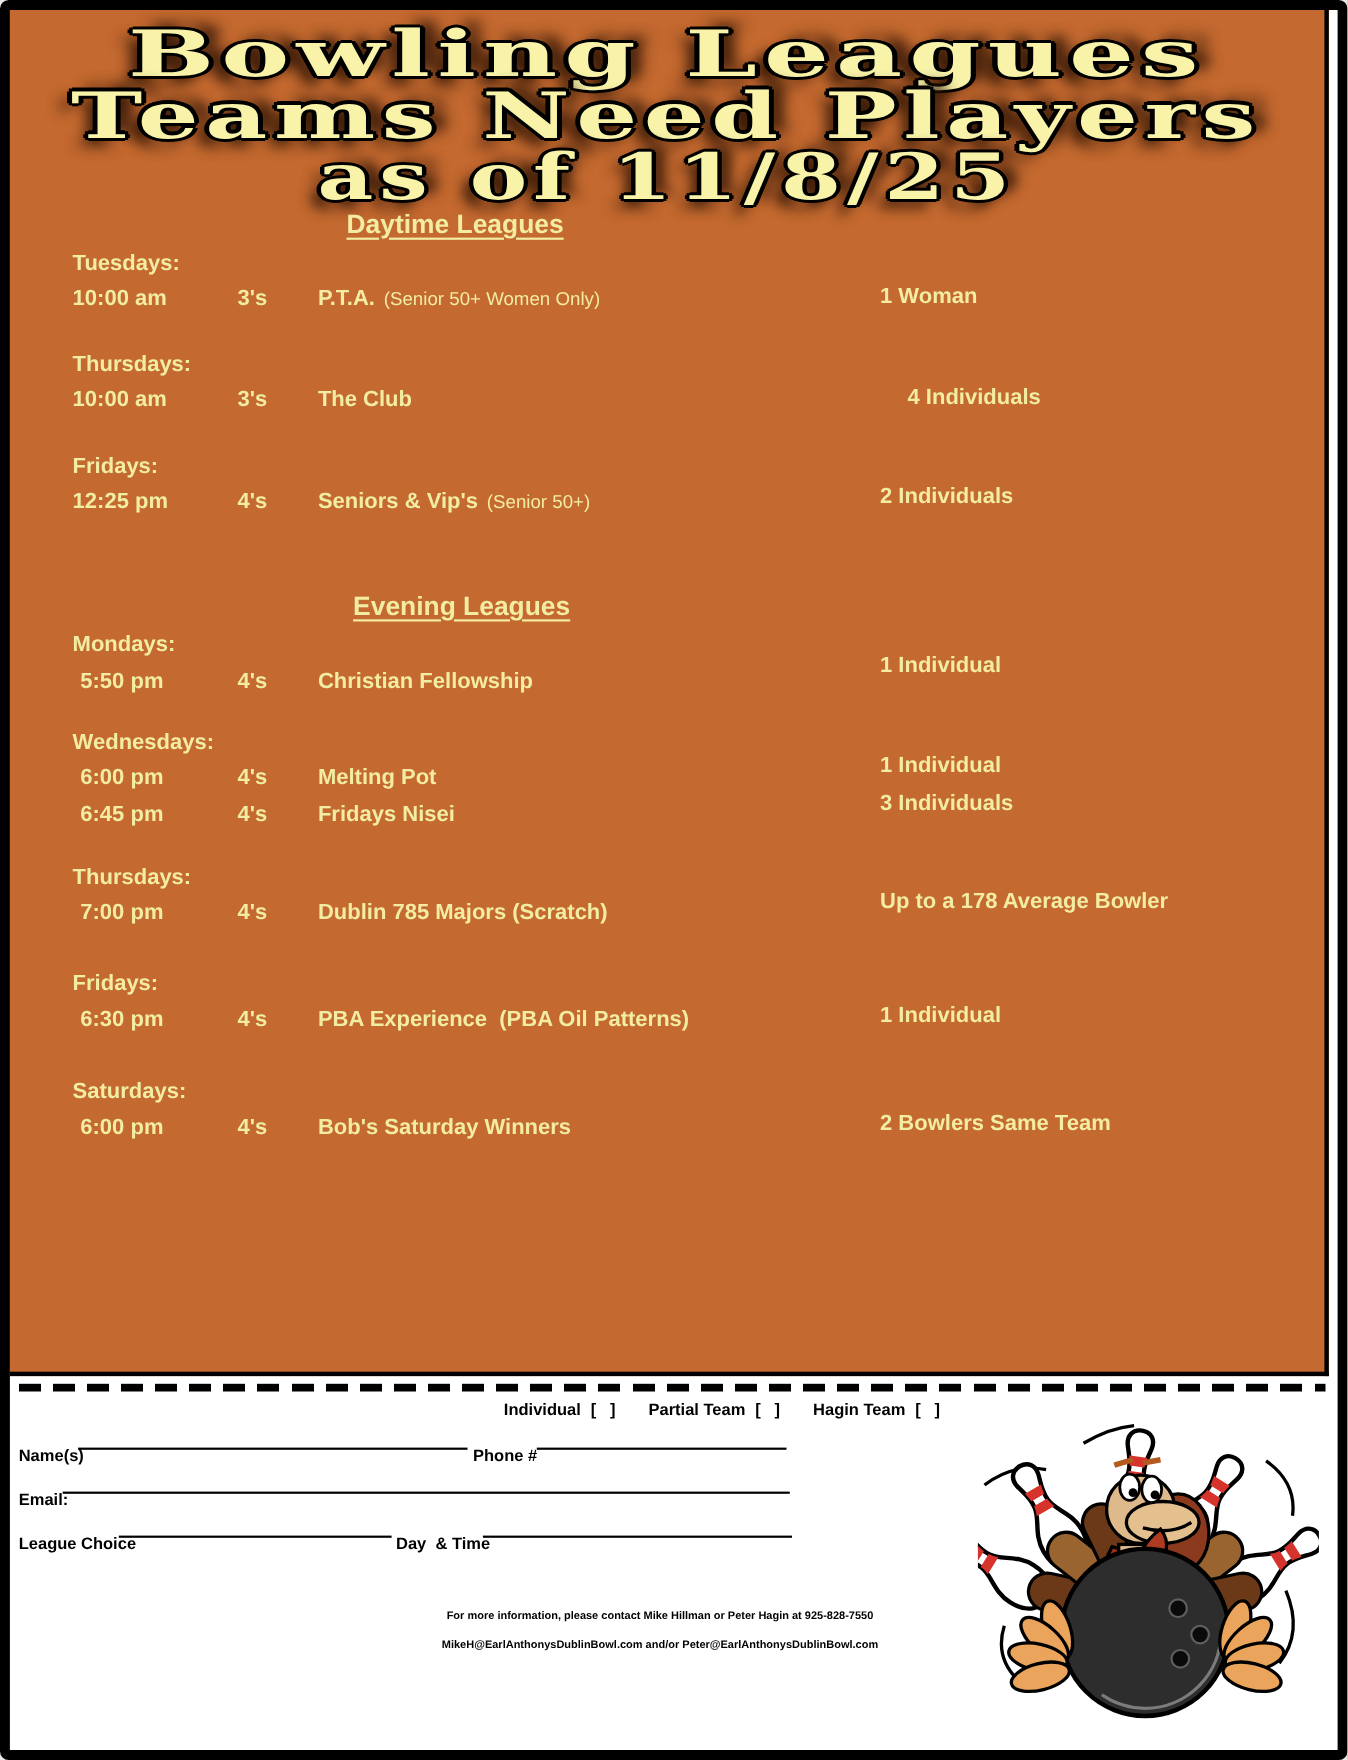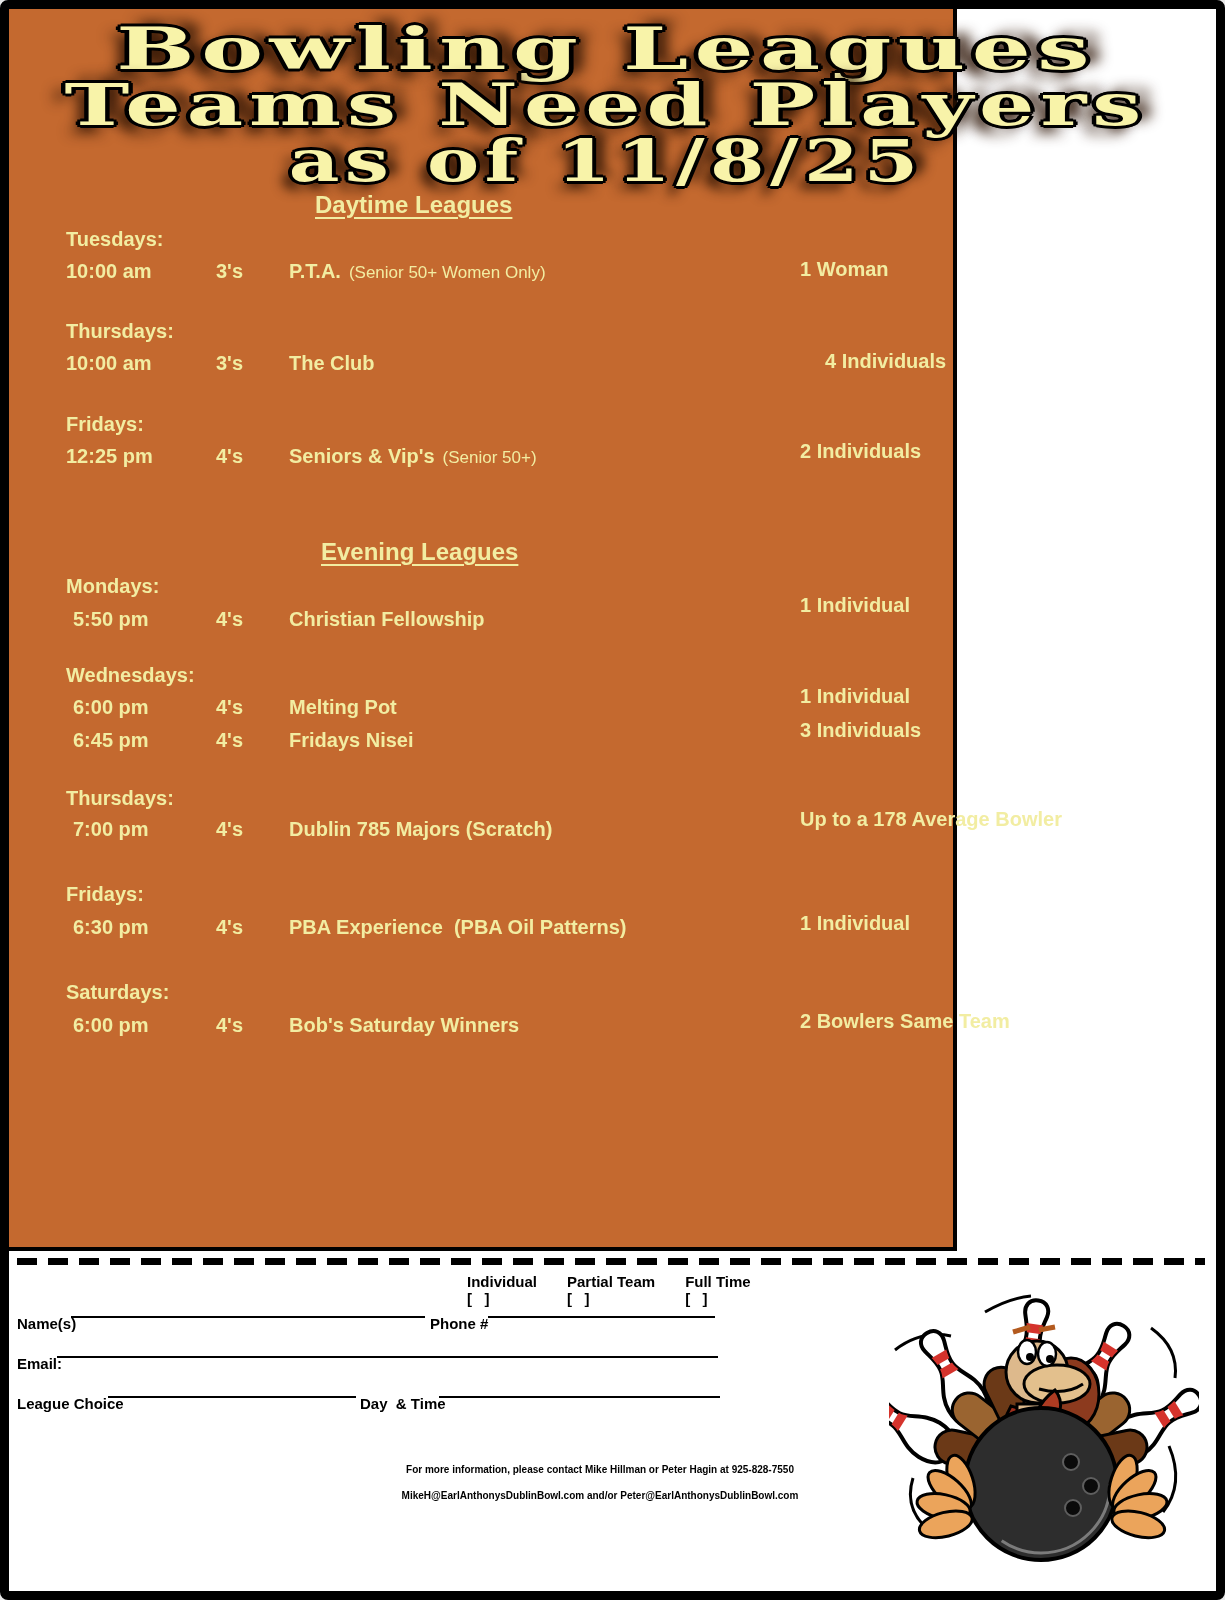--- a/index.html
+++ b/index.html
@@ -8,21 +8,21 @@
     position:relative;
     width:1225px; height:1600px;
     background:#fff;
     border:9px solid #000;
     border-radius:8px;
     overflow:hidden;
     font-family:"Liberation Sans", sans-serif;
   }
   .panel {
     position:absolute; left:0; top:0;
-    width:948px; height:1242px;
+    width:1199px; height:1242px;
     background:var(--orange,#C4692F);
     border-right:4px solid #000;
     border-bottom:4px solid #000;
   }
   .abs { position:absolute; white-space:pre; }
   
   .title-line {
     position:absolute; left:0; width:1194px; text-align:center;
     font-family:"DejaVu Serif", serif; font-weight:bold;
     font-size:58px; line-height:56px;
@@ -49,21 +49,21 @@
   .day    { font-size:20px; font-weight:bold;text-align:right; }
   .cell   { font-size:20px; font-weight:bold; }
   .league-cell { display:flex; align-items:baseline; gap:8px; }
   .note   { font-size:17px; font-weight:normal; }
   
   .cutline {
     position:absolute; height:7px;
     background:repeating-linear-gradient(90deg,#000 0 20px,transparent 20px 31px);
   }
   .opt-row { position:absolute; display:flex; gap:30px; }
-  .opt { display:flex; align-items:baseline; font-size:15px; font-weight:bold; color:#000;flex-direction:column; }
+  .opt { display:flex; align-items:baseline; font-size:15px; font-weight:bold; color:#000; }
   .opt .box { margin-left:9px; white-space:pre; }
   .flabel { font-size:15px; font-weight:bold; color:#000; }
   .fline  { position:absolute; height:19px; border-bottom:2px solid #000; }
   .contact { position:absolute; left:141px; width:900px; text-align:center;
              font-size:10px; font-weight:bold; color:#000; }
 </style>
 </head>
 <body>
 
 <div class="page">
@@ -142,21 +142,21 @@
   <div class="opt-row" style="left:449px;top:1264px">
     <div class="opt">
       <span>Individual</span>
       <span class="box">[   ]</span>
     </div>
     <div class="opt">
       <span>Partial Team</span>
       <span class="box">[   ]</span>
     </div>
     <div class="opt">
-      <span>Full Time</span>
+      <span>Hagin Team</span>
       <span class="box">[   ]</span>
     </div>
   </div>
 
   <div class="abs flabel" style="left:8px;top:1306px">Name(s)</div>
   <div class="fline" style="left:62px;top:1290px;width:354px"></div>
   <div class="abs flabel" style="left:421px;top:1306px">Phone #</div>
   <div class="fline" style="left:479px;top:1290px;width:227px"></div>
 
   <div class="abs flabel" style="left:8px;top:1346px">Email:</div>

